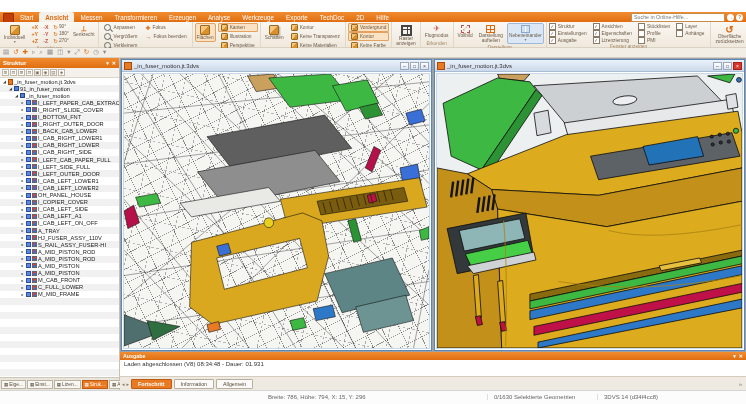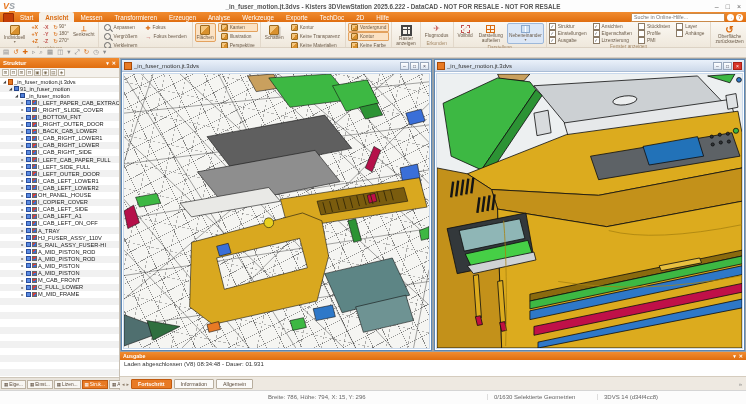--- a/index.html
+++ b/index.html
@@ -106,29 +106,20 @@
   .statusbar{position:absolute;left:0;top:390px;width:746px;height:14px;background:#fcfcfc;border-top:1px solid #d5d5d5;font-size:6px;color:#666;box-sizing:border-box}
   .sb-size{position:absolute;left:268px;top:3px}
   .sb-sel{position:absolute;left:487px;top:3px;border-left:1px solid #ddd;padding-left:6px}
   .sb-ver{position:absolute;left:597px;top:3px;border-left:1px solid #ddd;padding-left:6px}
 </style>
 </head>
 <body>
 
 <div class="app">
 
-  <div class="titlebar">
-    <div class="logo"><span class="v">V</span><span class="s">S</span></div>
-    <div class="doc-title">_in_fuser_motion.jt.3dvs - Kisters 3DViewStation 2025.6.222 - DataCAD - NOT FOR RESALE - NOT FOR RESALE</div>
-    <div class="win-controls">
-      <span>–</span>
-      <span>□</span>
-      <span>×</span>
-    </div>
-  </div>
 
   <div class="ribbon-tabs">
     <div class="appbtn"></div>
     <div class="tabs" id="ribbonTabs" style="display:flex">
         <div class="rtab">Start</div>
         <div class="rtab active">Ansicht</div>
         <div class="rtab">Messen</div>
         <div class="rtab">Transformieren</div>
         <div class="rtab">Erzeugen</div>
         <div class="rtab">Analyse</div>

